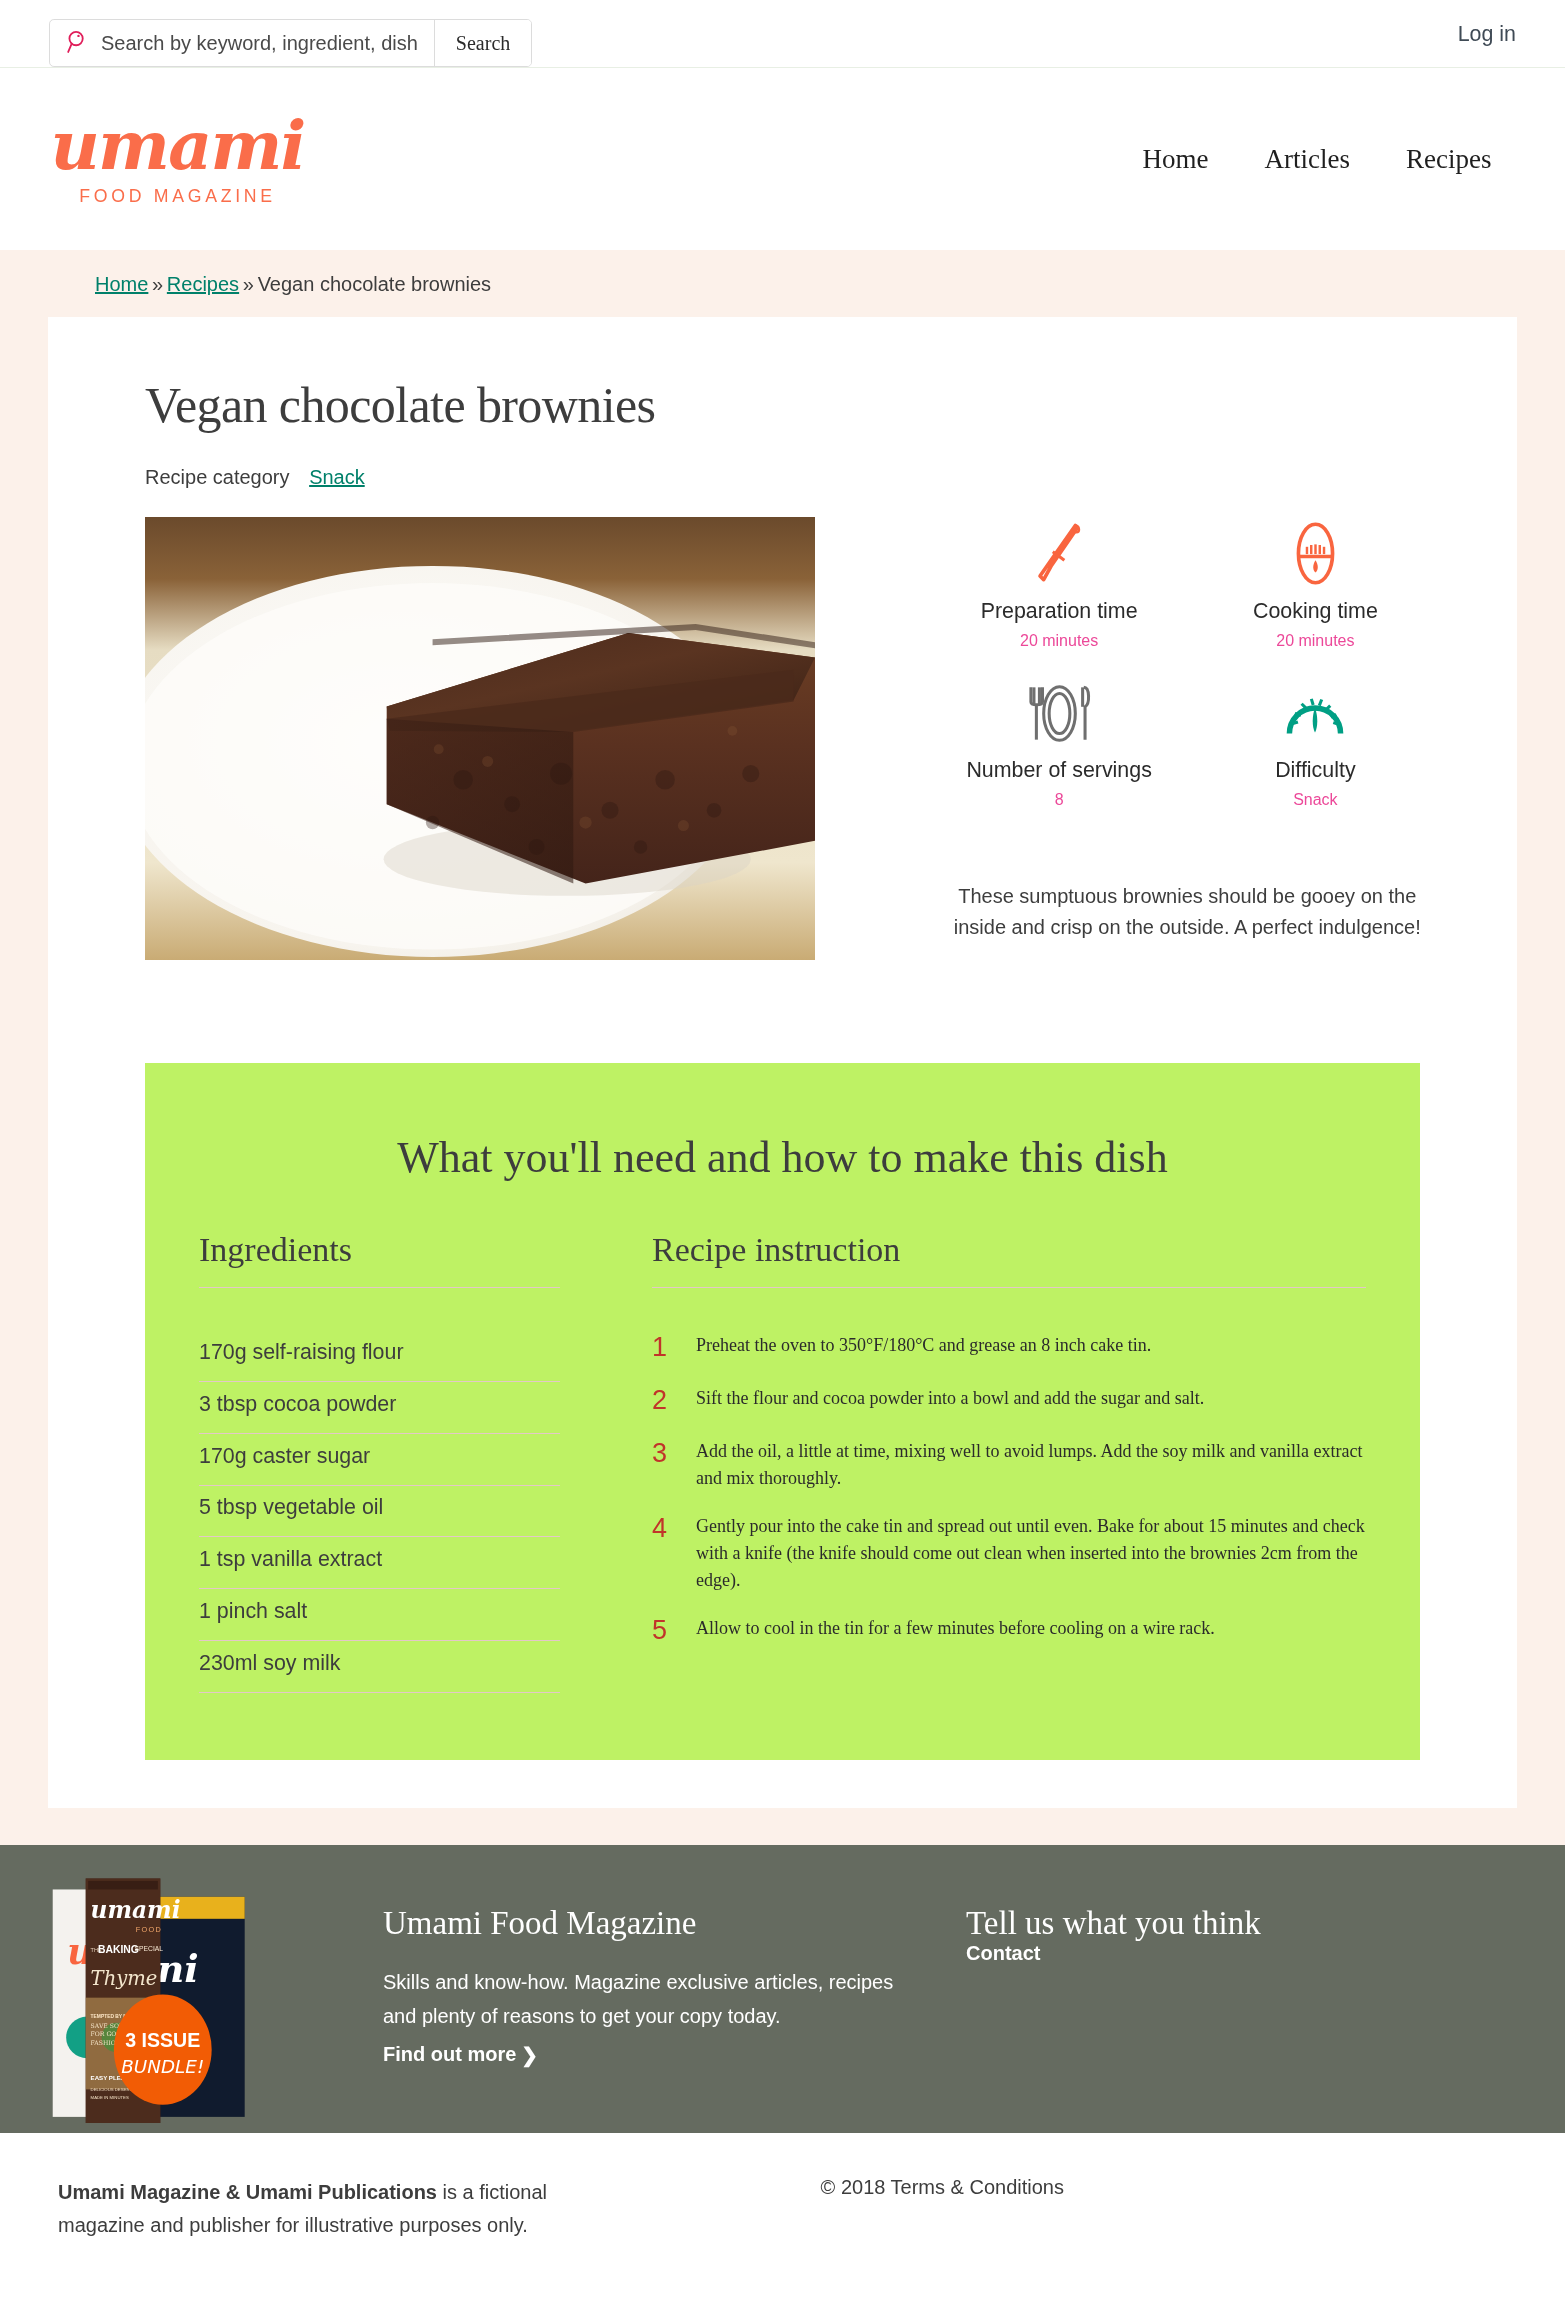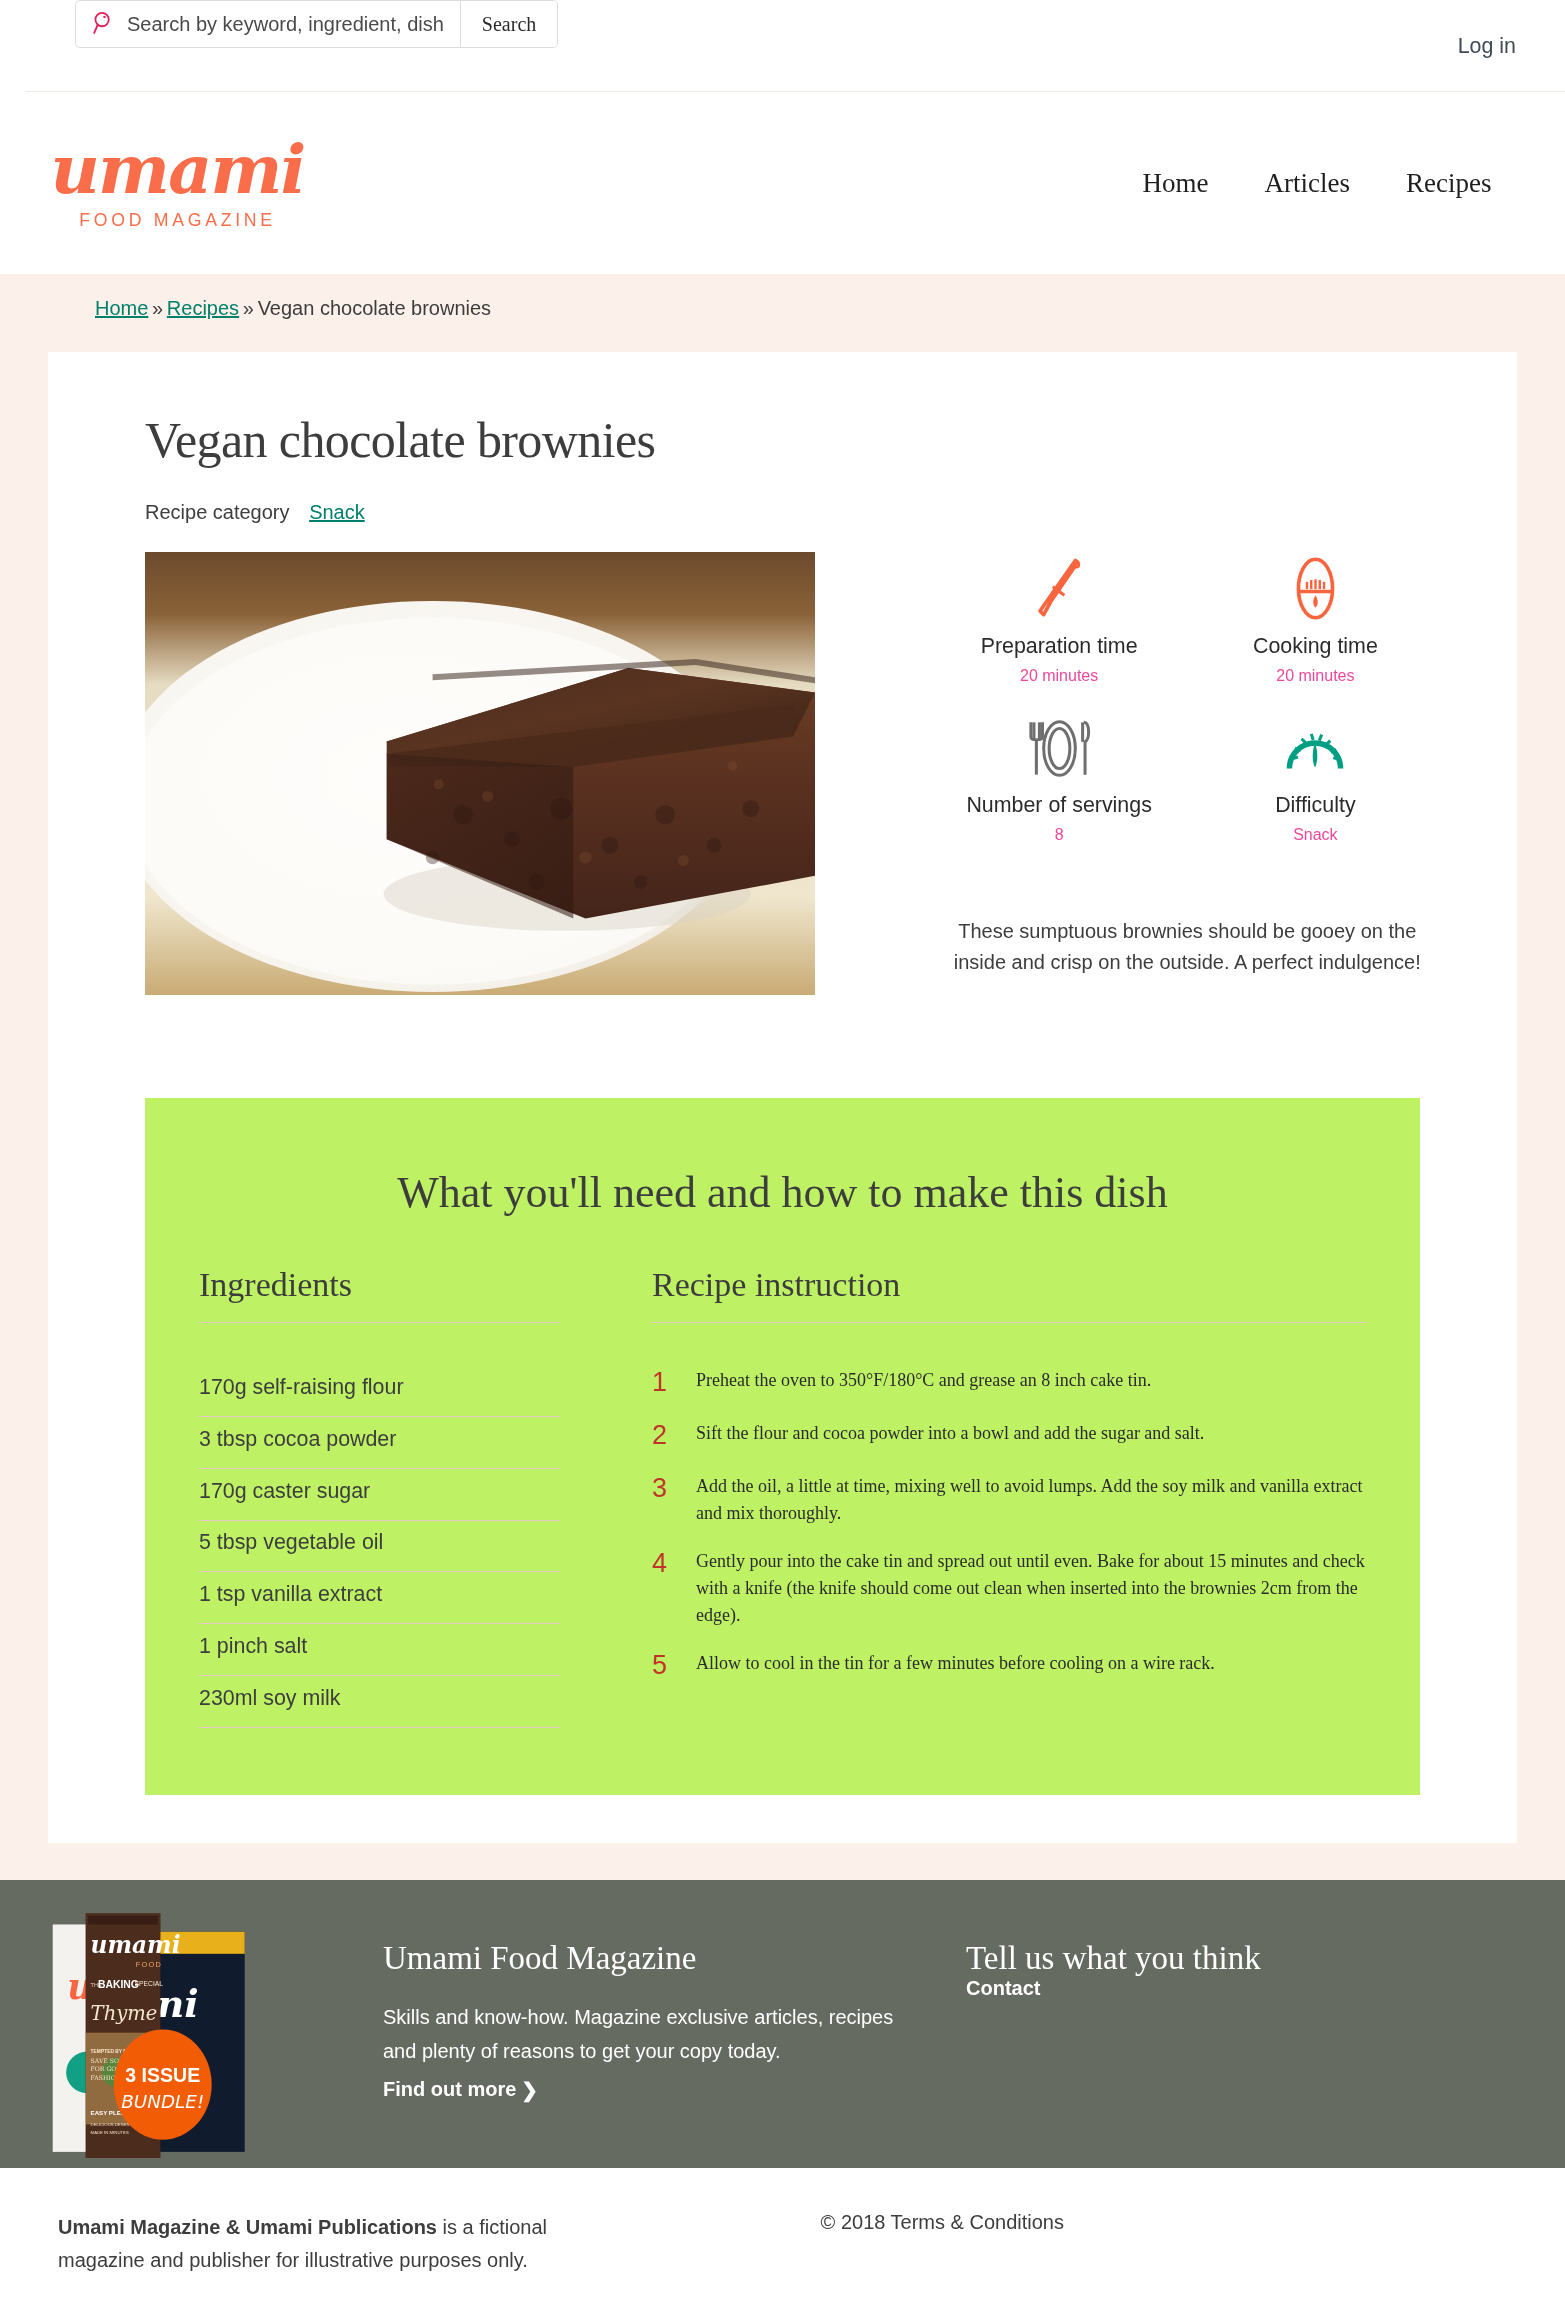--- a/index.html
+++ b/index.html
@@ -11,28 +11,27 @@
   }
 
   body {
     width: 1565px;
     min-height: 2319px;
     overflow-x: hidden;
   }
 
   
   .utility-bar {
-    height: 92px;
+    height: 68px;
     background: #ffffff;
     border-bottom: 1.2px solid #e8efe4;
     display: flex;
-    align-items: flex-start;
+    align-items: flex-end;
     padding: 0 49px;
     position: relative;
-    margin-left: 26px;
   }
   .search-wrap {
     display: flex;
     align-items: stretch;
     border: 1.2px solid #dcdcdc;
     border-radius: 4.9px;
     height: 48px;
     overflow: hidden;
     background: #fff;
   }
@@ -117,21 +116,21 @@
     text-decoration: none;
     cursor: pointer;
   }
 
   
   .page-body {
     background: #fcf1ea;
     padding: 0 0 37px 0;
   }
   .breadcrumb {
-    padding: 23px 49px 32px 95px;
+    padding: 23px 49px 21px 95px;
     font-family: "Liberation Sans", sans-serif;
     font-size: 20px;
     color: #3d3d3d;
     border-radius: 10px;
   }
   .crumb-link {
     color: #00806a;
     text-decoration: underline;
     cursor: pointer;
   }

